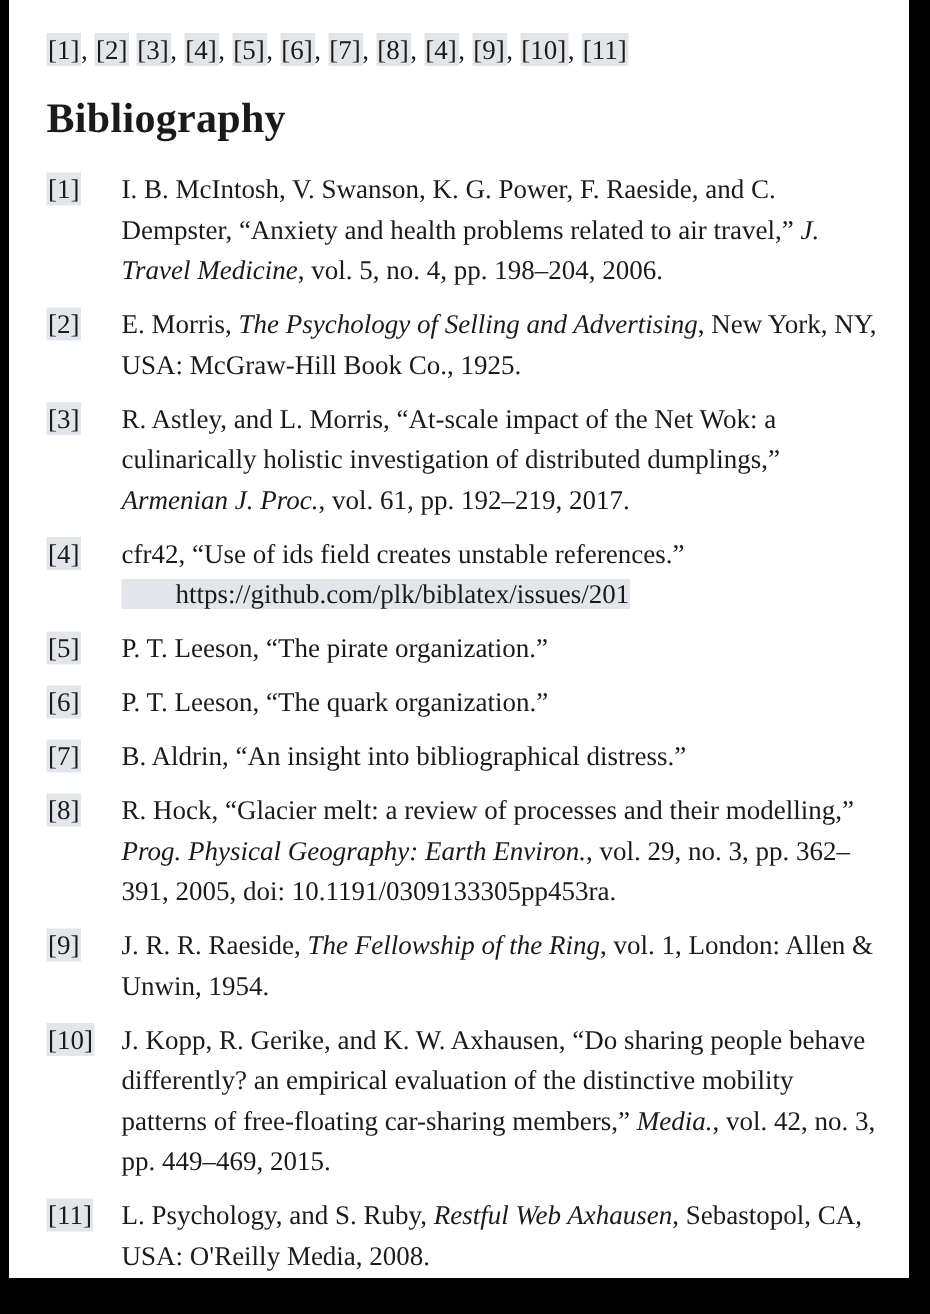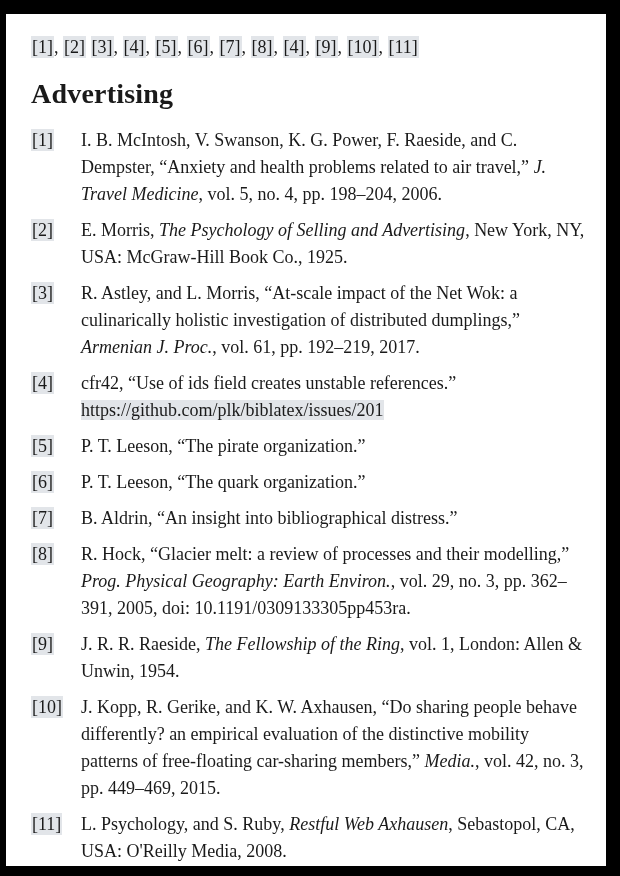--- a/index.html
+++ b/index.html
@@ -10,21 +10,21 @@
   .frame {
     position: relative;
     width: 620px;
     height: 876px;
     background: var(--frame-background, #000000);
     overflow: hidden;
   }
   .page {
     position: absolute;
     left: 6px;
-    top: 14px;
+    top: 0;
     width: 600px;
     height: 852px;
     box-sizing: border-box;
     background: var(--page-background, #ffffff);
     color: var(--text-color, #1a1a1a);
     font-family: "Liberation Serif", "DejaVu Serif", serif;
     padding: 19px 18px 0 25px;
     overflow: hidden;
   }
   .cite-line {
@@ -56,31 +56,31 @@
   }
   .elabel {
     flex: 0 0 50px;
   }
   .etext {
     flex: 1 1 auto;
     margin: 0;
     font-family: Liberation Serif, serif;
   }
   .it { font-style: italic; }
-  .link { background: var(--link-highlight, #e2e5e9); }
+  .link { background: var(--link-highlight, #e2e5e9); padding-left: 36px; }
 </style>
 </head>
 <body>
 
 <div class="frame">
   <div class="page">
 
     <p class="cite-line"><span class="hl">[1]</span><span>, </span><span class="hl">[2]</span><span> </span><span class="hl">[3]</span><span>, </span><span class="hl">[4]</span><span>, </span><span class="hl">[5]</span><span>, </span><span class="hl">[6]</span><span>, </span><span class="hl">[7]</span><span>, </span><span class="hl">[8]</span><span>, </span><span class="hl">[4]</span><span>, </span><span class="hl">[9]</span><span>, </span><span class="hl">[10]</span><span>, </span><span class="hl">[11]</span><span></span></p>
 
-    <h1 class="page-title">Advertising</h1>
+    <h1 class="page-title">Bibliography</h1>
 
     <div class="entries">
 
       <div class="entry">
         <span class="elabel"><span class="hl">[1]</span></span>
         <p class="etext"><span>I. B. McIntosh, V. Swanson, K. G. Power, F. Raeside, and C. Dempster, “Anxiety and health problems related to air travel,” </span><span class="it">J. Travel Medicine</span><span>, vol. 5, no. 4, pp. 198–204, 2006.</span></p>
       </div>
 
       <div class="entry">
         <span class="elabel"><span class="hl">[2]</span></span>

